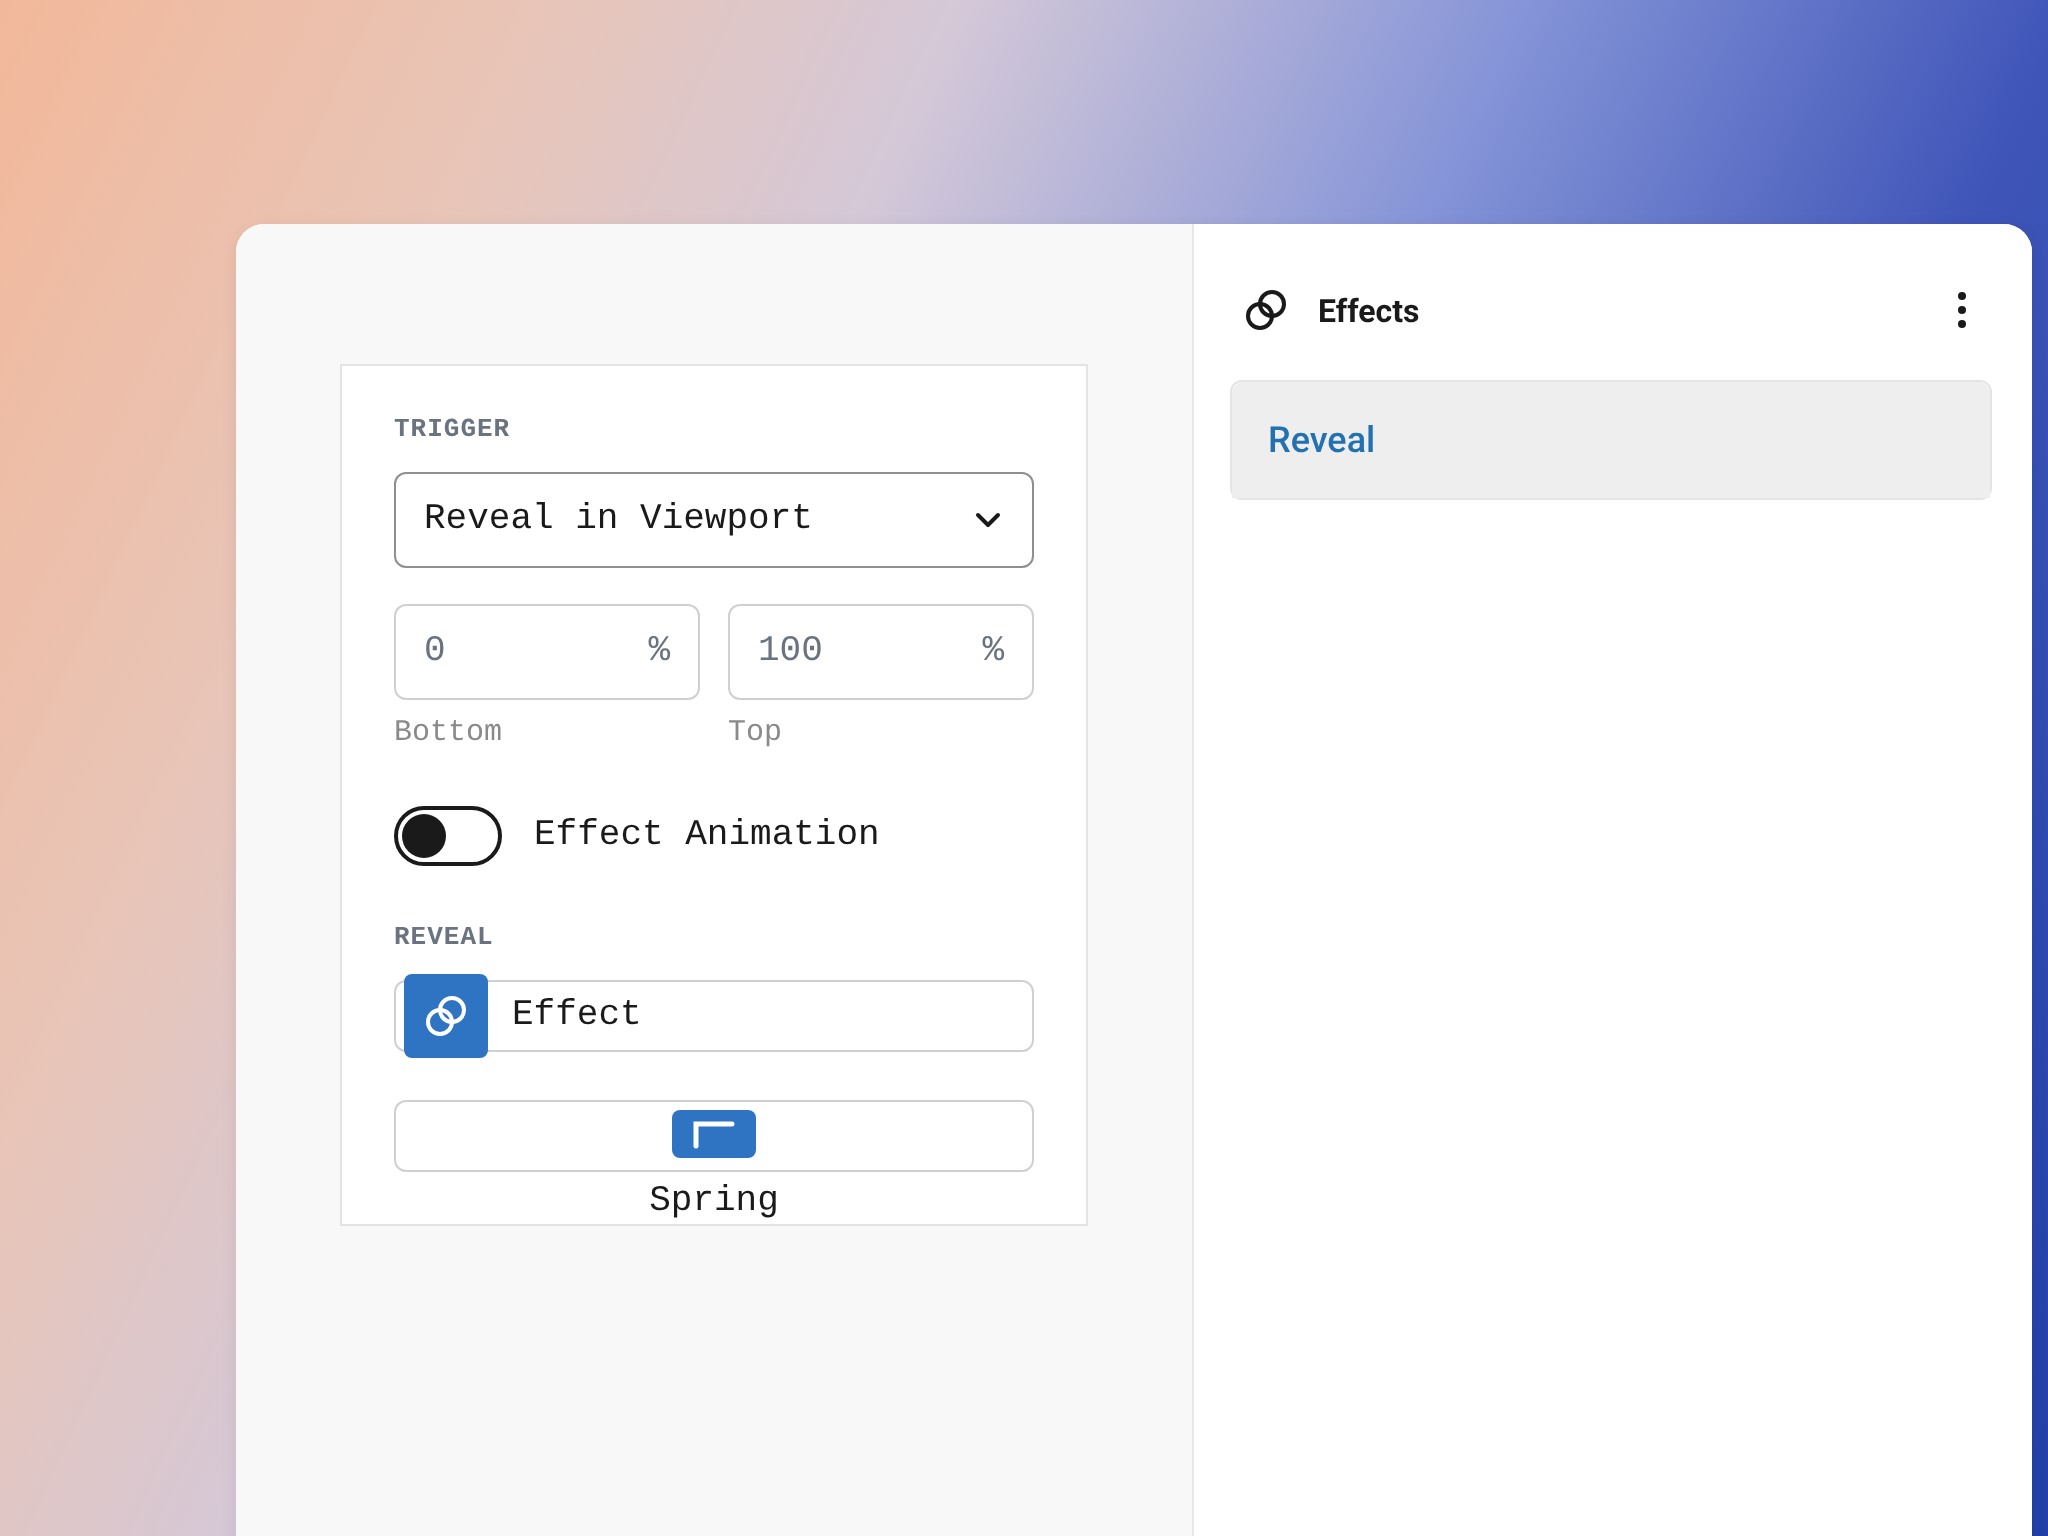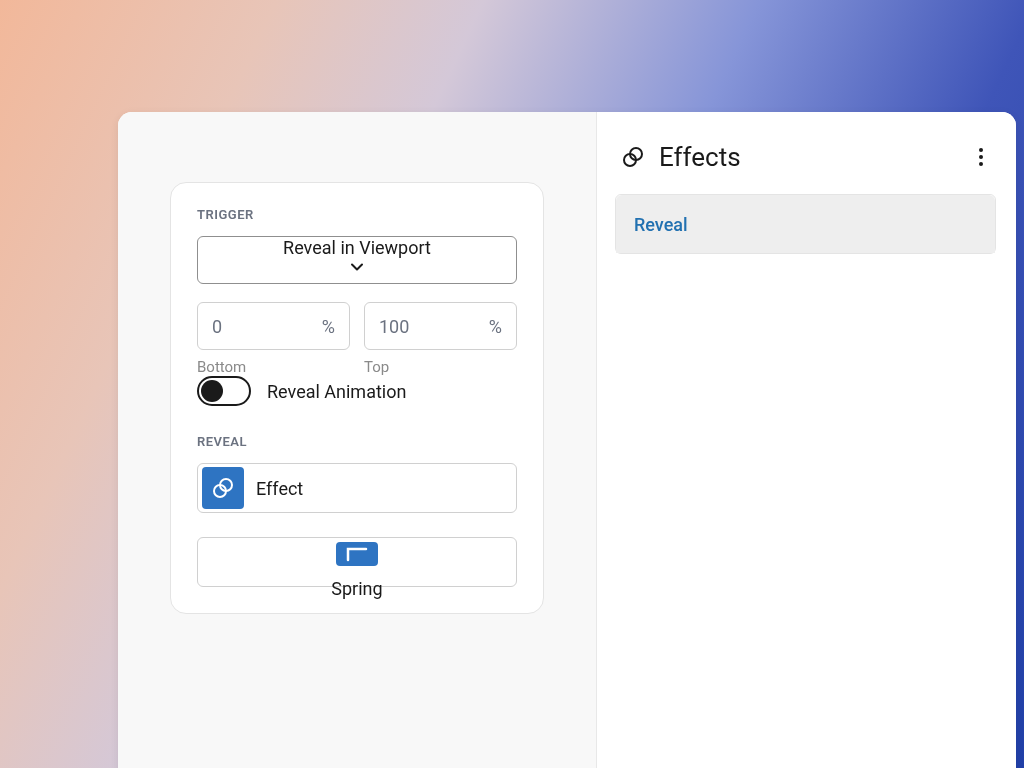--- a/index.html
+++ b/index.html
@@ -26,45 +26,46 @@
     .left-pane {
       width: 478px;
       background: #f8f8f8;
       border-radius: 14px 0 0 0;
       padding: 70px 52px 0 52px;
     }
 
     .card {
       background: #fff;
       border: 1px solid #e4e4e4;
-      border-radius: 16px;
+      border-radius: 0;
       padding: 24px 26px 26px 26px;
+      font-family: Liberation Mono, monospace;
     }
 
     .section-label {
       font-size: 13px;
       font-weight: 600;
       letter-spacing: 0.5px;
       color: #6b7280;
       text-transform: uppercase;
       margin-bottom: 14px;
     }
 
     .select {
       display: flex;
       align-items: center;
+      justify-content: space-between;
       border: 1px solid #8f8f8f;
       border-radius: 6px;
       height: 48px;
       padding: 0 14px;
       font-size: 18px;
       color: #1a1a1a;
       cursor: pointer;
       margin-bottom: 18px;
-      flex-direction: column;
     }
 
     .chevron-down {
       width: 16px;
       height: 16px;
     }
 
     .input-row {
       display: flex;
       gap: 14px;
@@ -82,20 +83,21 @@
       padding: 0 14px;
       font-size: 18px;
     }
 
     .input-field .val { color: #6b7280; }
     .input-field .unit { color: #6b7280; }
 
     .sub-labels {
       display: flex;
       gap: 14px;
+      margin-bottom: 28px;
     }
     .sub-labels span {
       flex: 1;
       font-size: 15px;
       color: #8a8a8a;
     }
 
     .toggle-row {
       display: flex;
       align-items: center;
@@ -125,21 +127,21 @@
       font-size: 18px;
       color: #1a1a1a;
     }
 
     .option-box {
       display: flex;
       align-items: center;
       gap: 12px;
       border: 1px solid #d0d0d0;
       border-radius: 6px;
-      height: 50px;
+      height: 36px;
       padding: 4px;
       cursor: pointer;
       margin-bottom: 24px;
     }
     .option-box:last-child { margin-bottom: 0; flex-direction: column; }
 
     .icon-box {
       width: 42px;
       height: 42px;
       background: #2e74c2;
@@ -168,22 +170,22 @@
       align-items: center;
       justify-content: space-between;
       padding: 6px 6px 22px 6px;
     }
     .panel-title-wrap {
       display: flex;
       align-items: center;
       gap: 14px;
     }
     .panel-title {
-      font-size: 26px;
-      font-weight: 400;
+      font-size: 16px;
+      font-weight: 700;
       color: #1a1a1a;
     }
     .kebab {
       width: 18px;
       display: flex;
       flex-direction: column;
       align-items: center;
       gap: 3px;
       cursor: pointer;
       padding: 4px;
@@ -254,21 +256,21 @@
 
       <div class="sub-labels">
         <span>Bottom</span>
         <span>Top</span>
       </div>
 
       <div class="toggle-row">
         <div class="toggle">
           <div class="knob"></div>
         </div>
-        <span class="toggle-label">Reveal Animation</span>
+        <span class="toggle-label">Effect Animation</span>
       </div>
 
       <div class="section-label">REVEAL</div>
 
       <div class="option-box">
         <div class="icon-box">
           <svg class="layers-icon" viewBox="0 0 24 24" width="24" height="24" fill="none" stroke="#fff" stroke-width="2">
             <circle cx="9" cy="15" r="6"></circle>
               <circle cx="15" cy="9" r="6"></circle>
           </svg>

